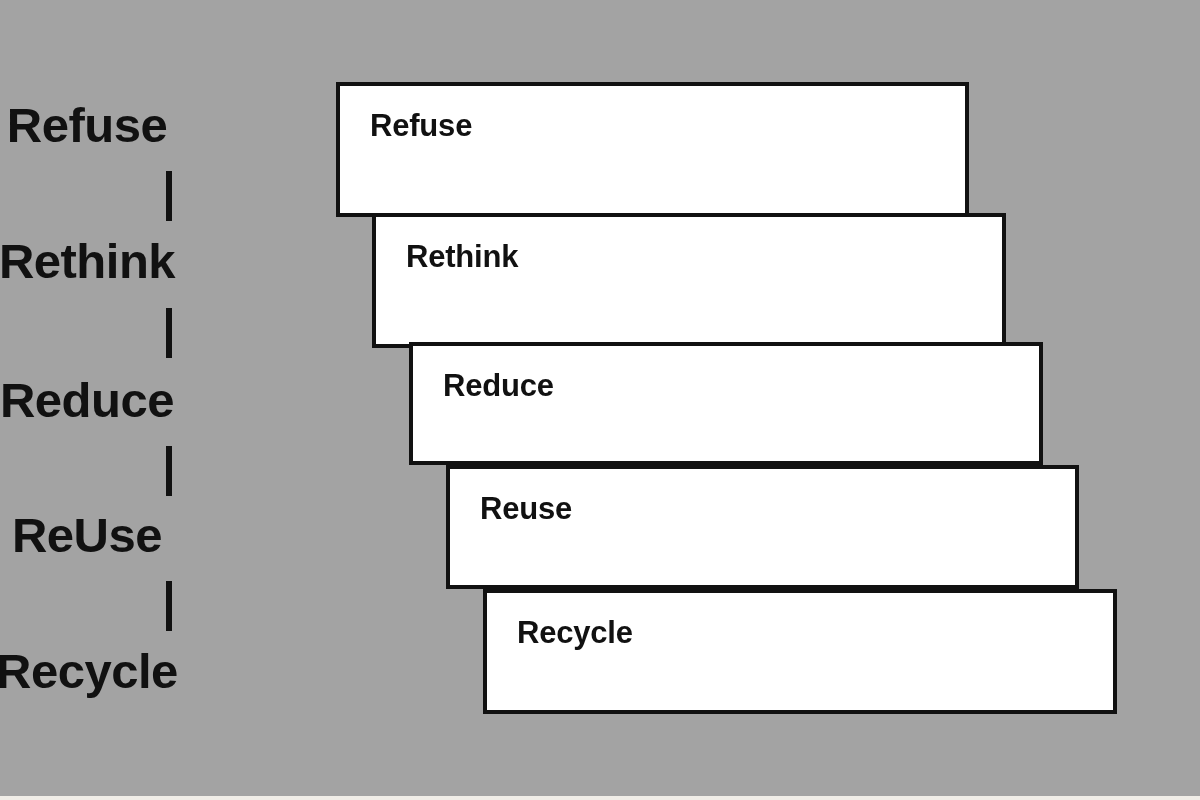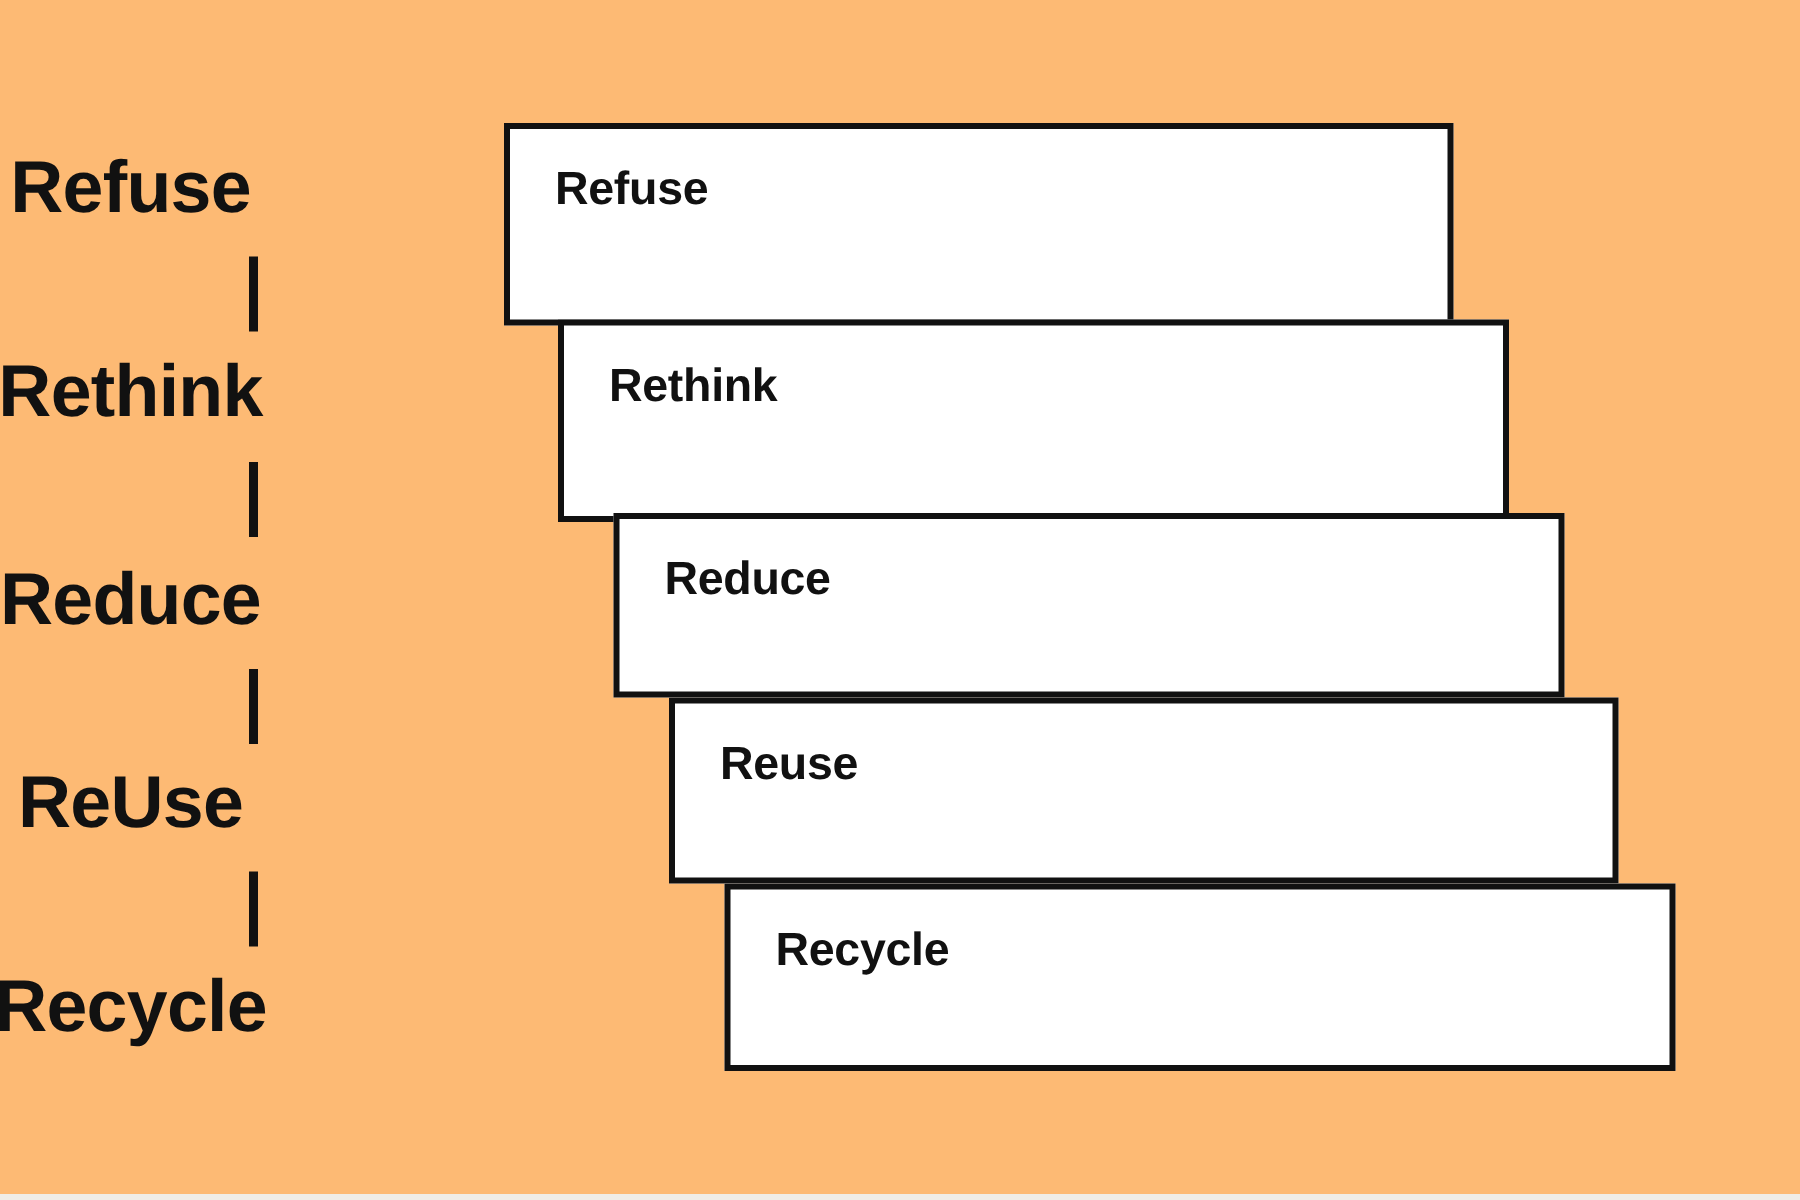--- a/index.html
+++ b/index.html
@@ -11,21 +11,21 @@
     width: 1200px;
     height: 800px;
     background: #F0EDE7;
     font-family: "Liberation Sans", "DejaVu Sans", sans-serif;
     overflow: hidden;
   }
   #stage {
     position: relative;
     width: 1200px;
     height: 796px;
-    background: #fdba74;
+    background: #a3a3a3;
   }
 
   
   #label-column {
     position: absolute;
     left: 0px;
     top: 0px;
     width: 330px;
     height: 800px;
   }

